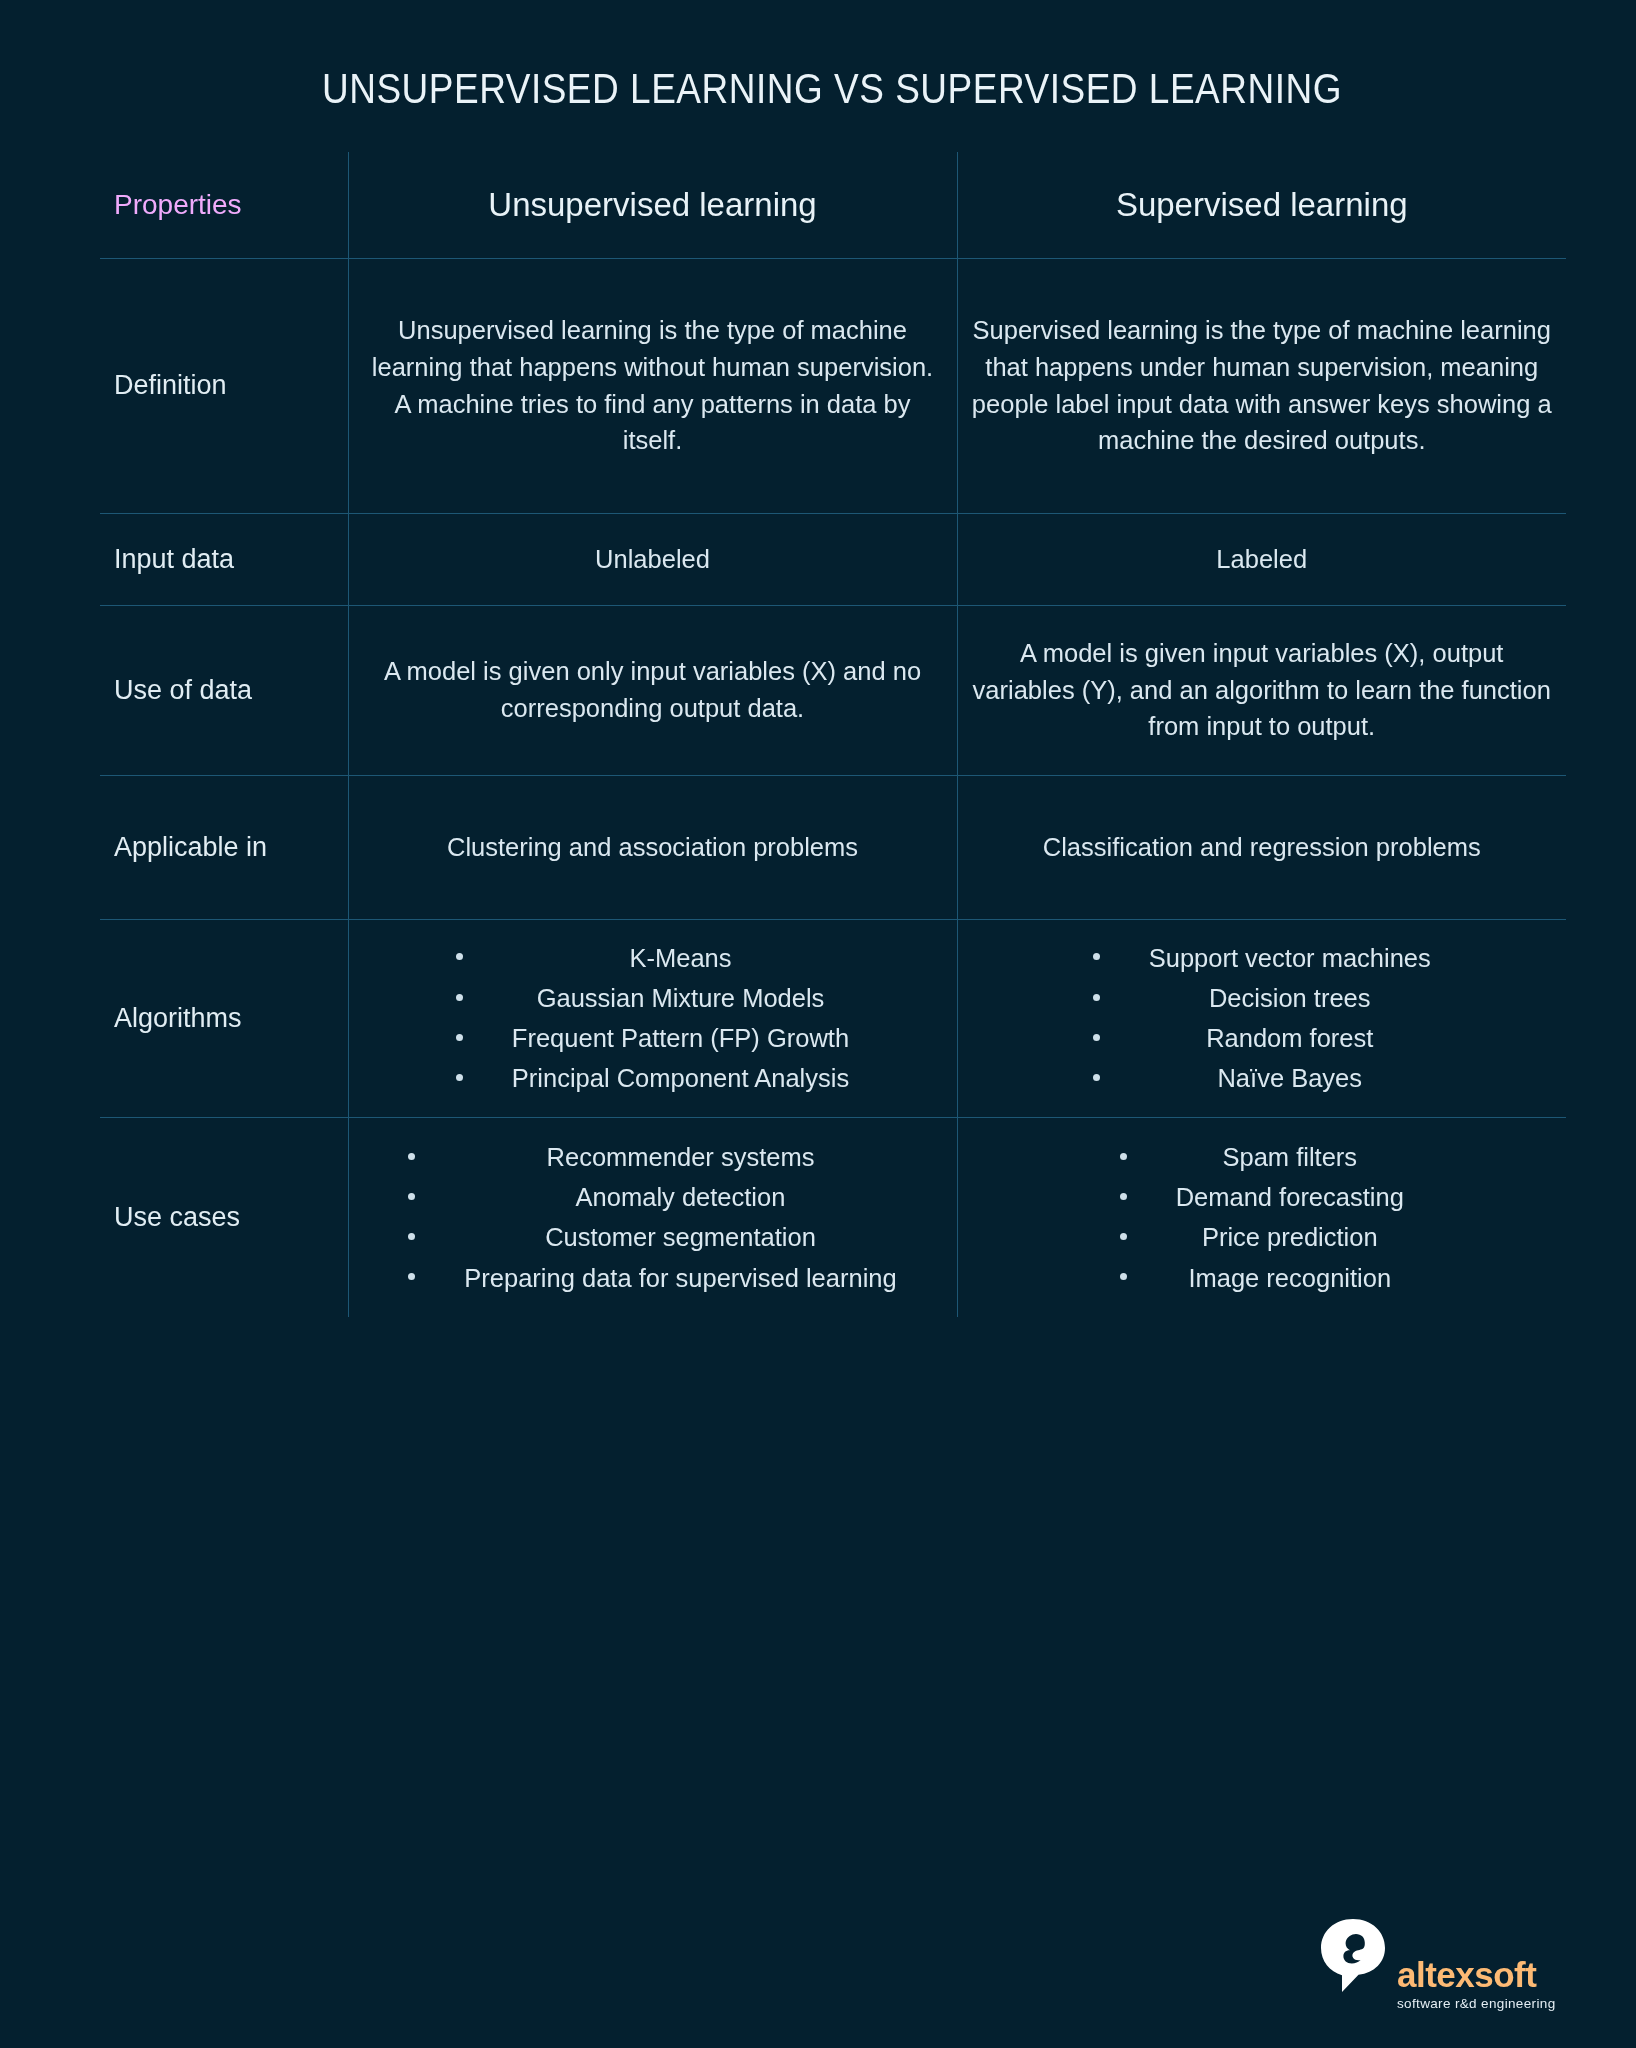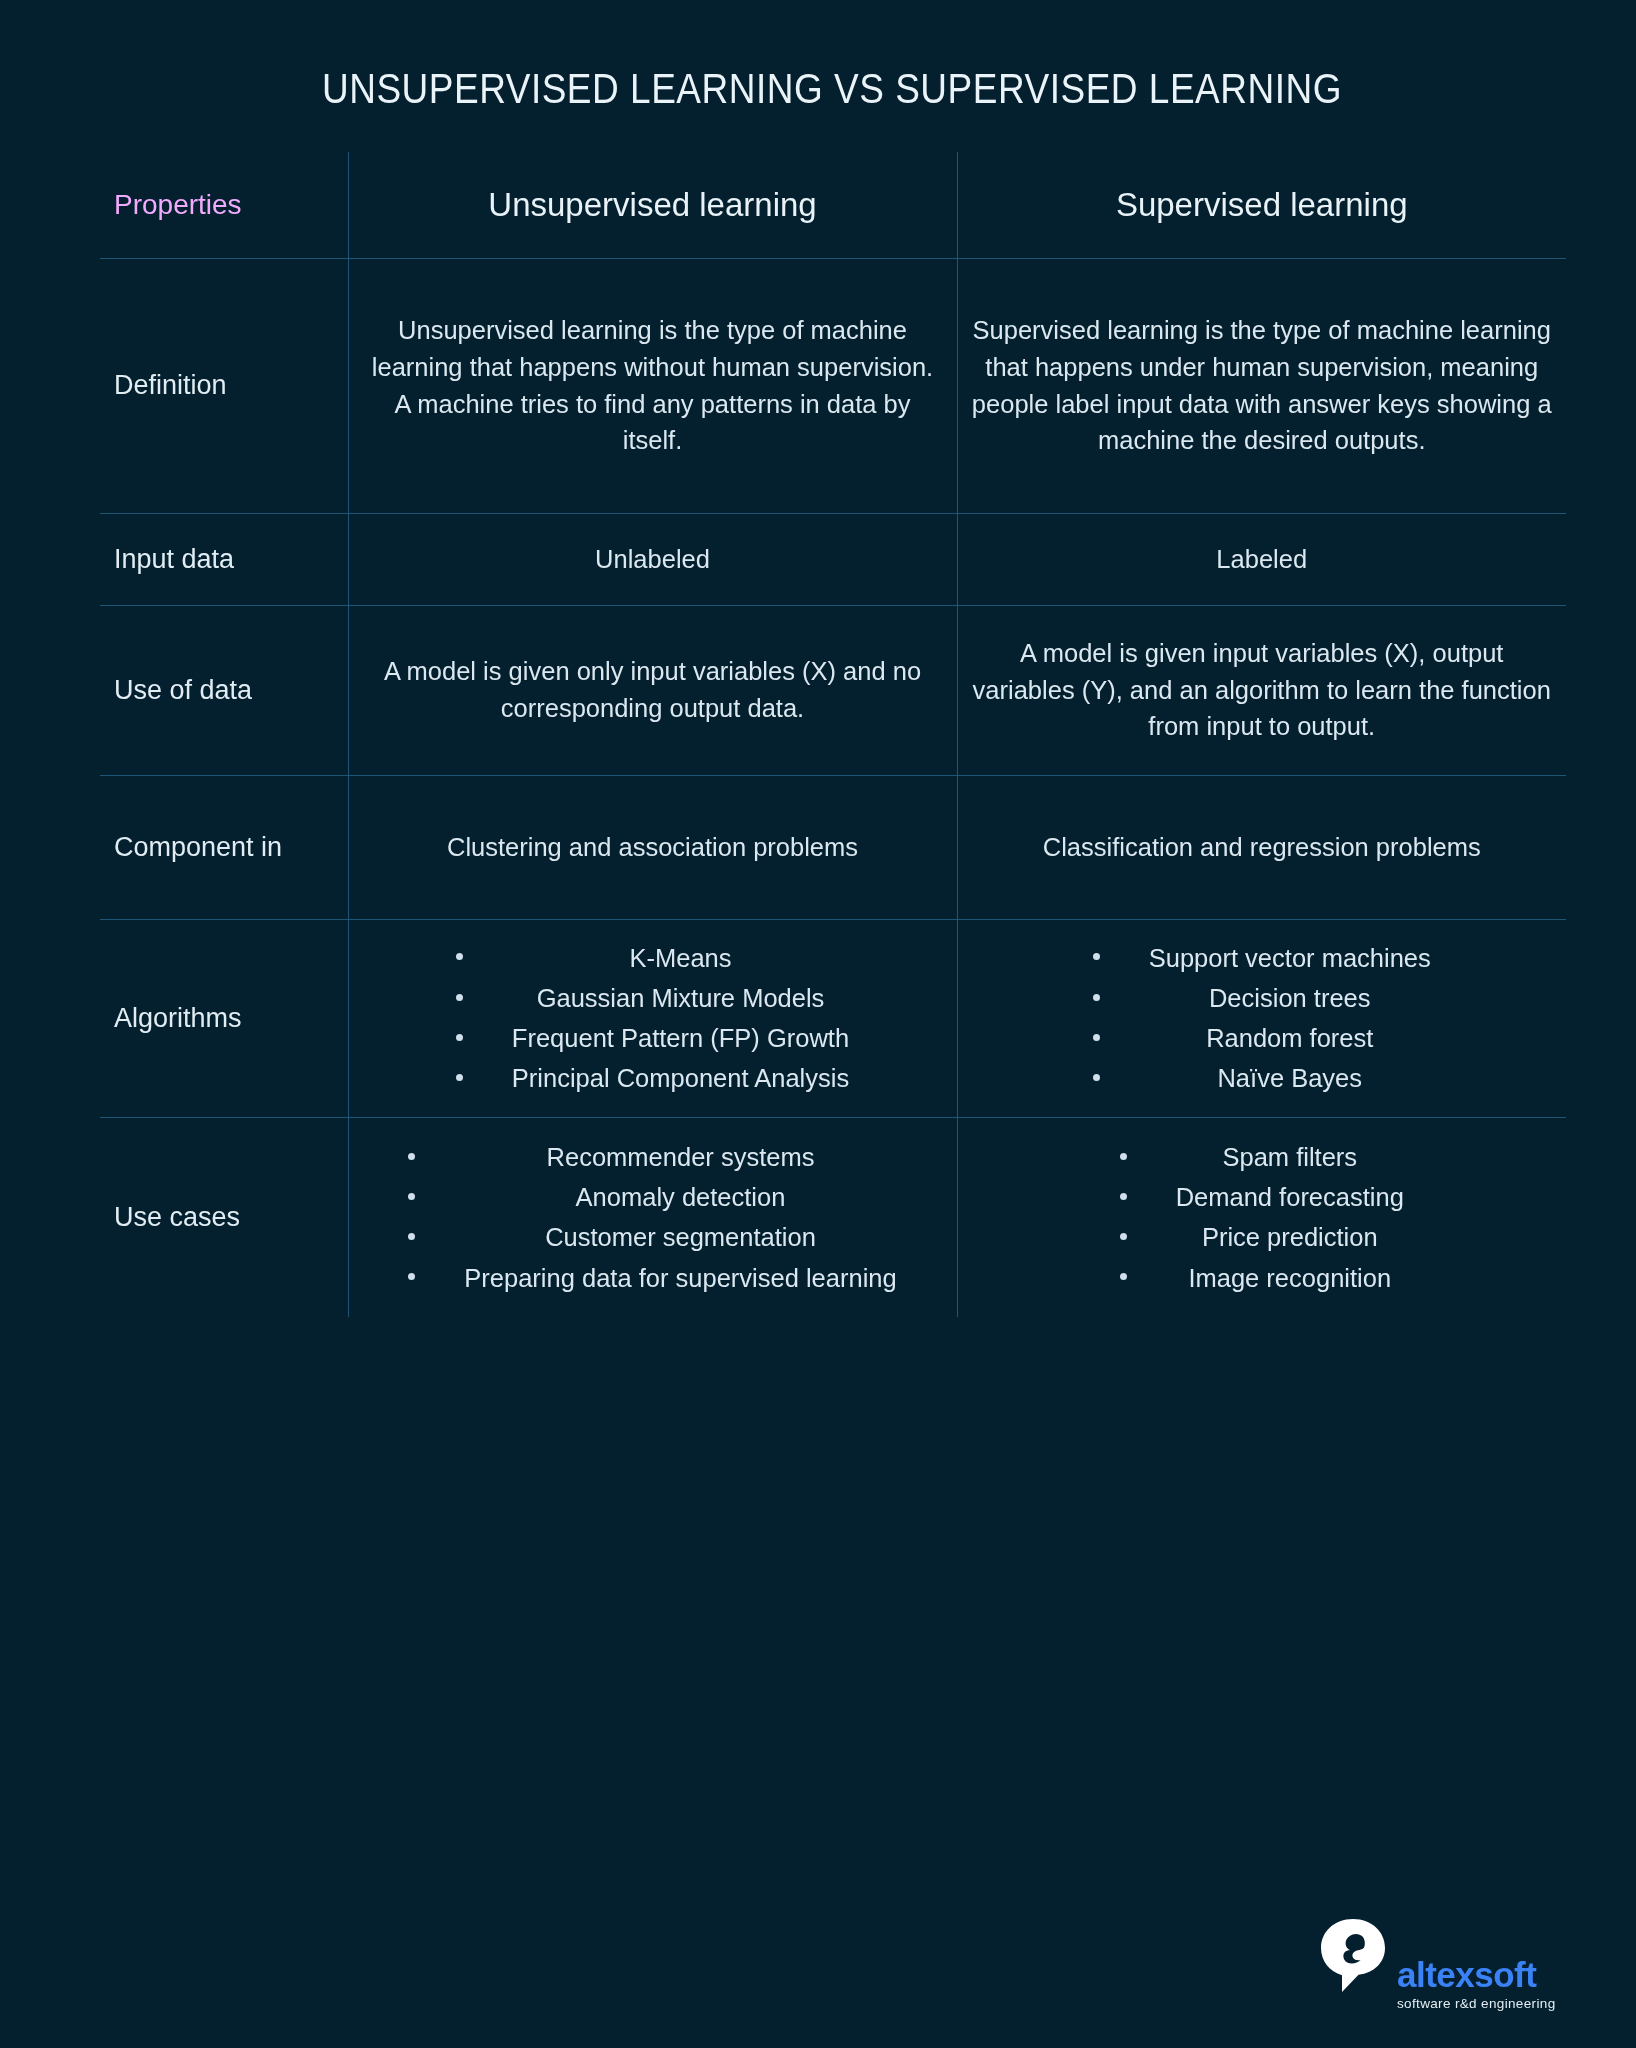--- a/index.html
+++ b/index.html
@@ -158,21 +158,21 @@
     top: 0;
   }
   .logo-text {
     position: absolute;
     left: 78px;
     top: 40px;
   }
   .logo-name {
     font-size: 35px;
     font-weight: bold;
-    color: #3b82f6;
+    color: #fdba74;
     letter-spacing: -0.5px;
     line-height: 1;
   }
   .logo-tag {
     font-size: 13.5px;
     color: #e5eef4;
     letter-spacing: 0.35px;
     margin-top: 5px;
     line-height: 1;
   }
@@ -212,21 +212,21 @@
       </tr>
 
       <tr class="r-use">
         <td class="prop">Use of data</td>
         <td class="val">A model is given only input variables (X) and no corresponding output data.</td>
         <td class="val">A model is given input variables (X), output variables (Y), and an algorithm to learn the function from input to output.</td>
       </tr>
 
 
       <tr class="r-app">
-        <td class="prop">Component in</td>
+        <td class="prop">Applicable in</td>
         <td class="val">Clustering and association problems</td>
         <td class="val">Classification and regression problems</td>
       </tr>
 
 
       <tr class="r-alg">
         <td class="prop">Algorithms</td>
         <td class="val cell-list">
           <ul class="blist"><li><span class="bullet"></span><span>K-Means</span></li><li><span class="bullet"></span><span>Gaussian Mixture Models</span></li><li><span class="bullet"></span><span>Frequent Pattern (FP) Growth</span></li><li><span class="bullet"></span><span>Principal Component Analysis</span></li></ul>
         </td>

